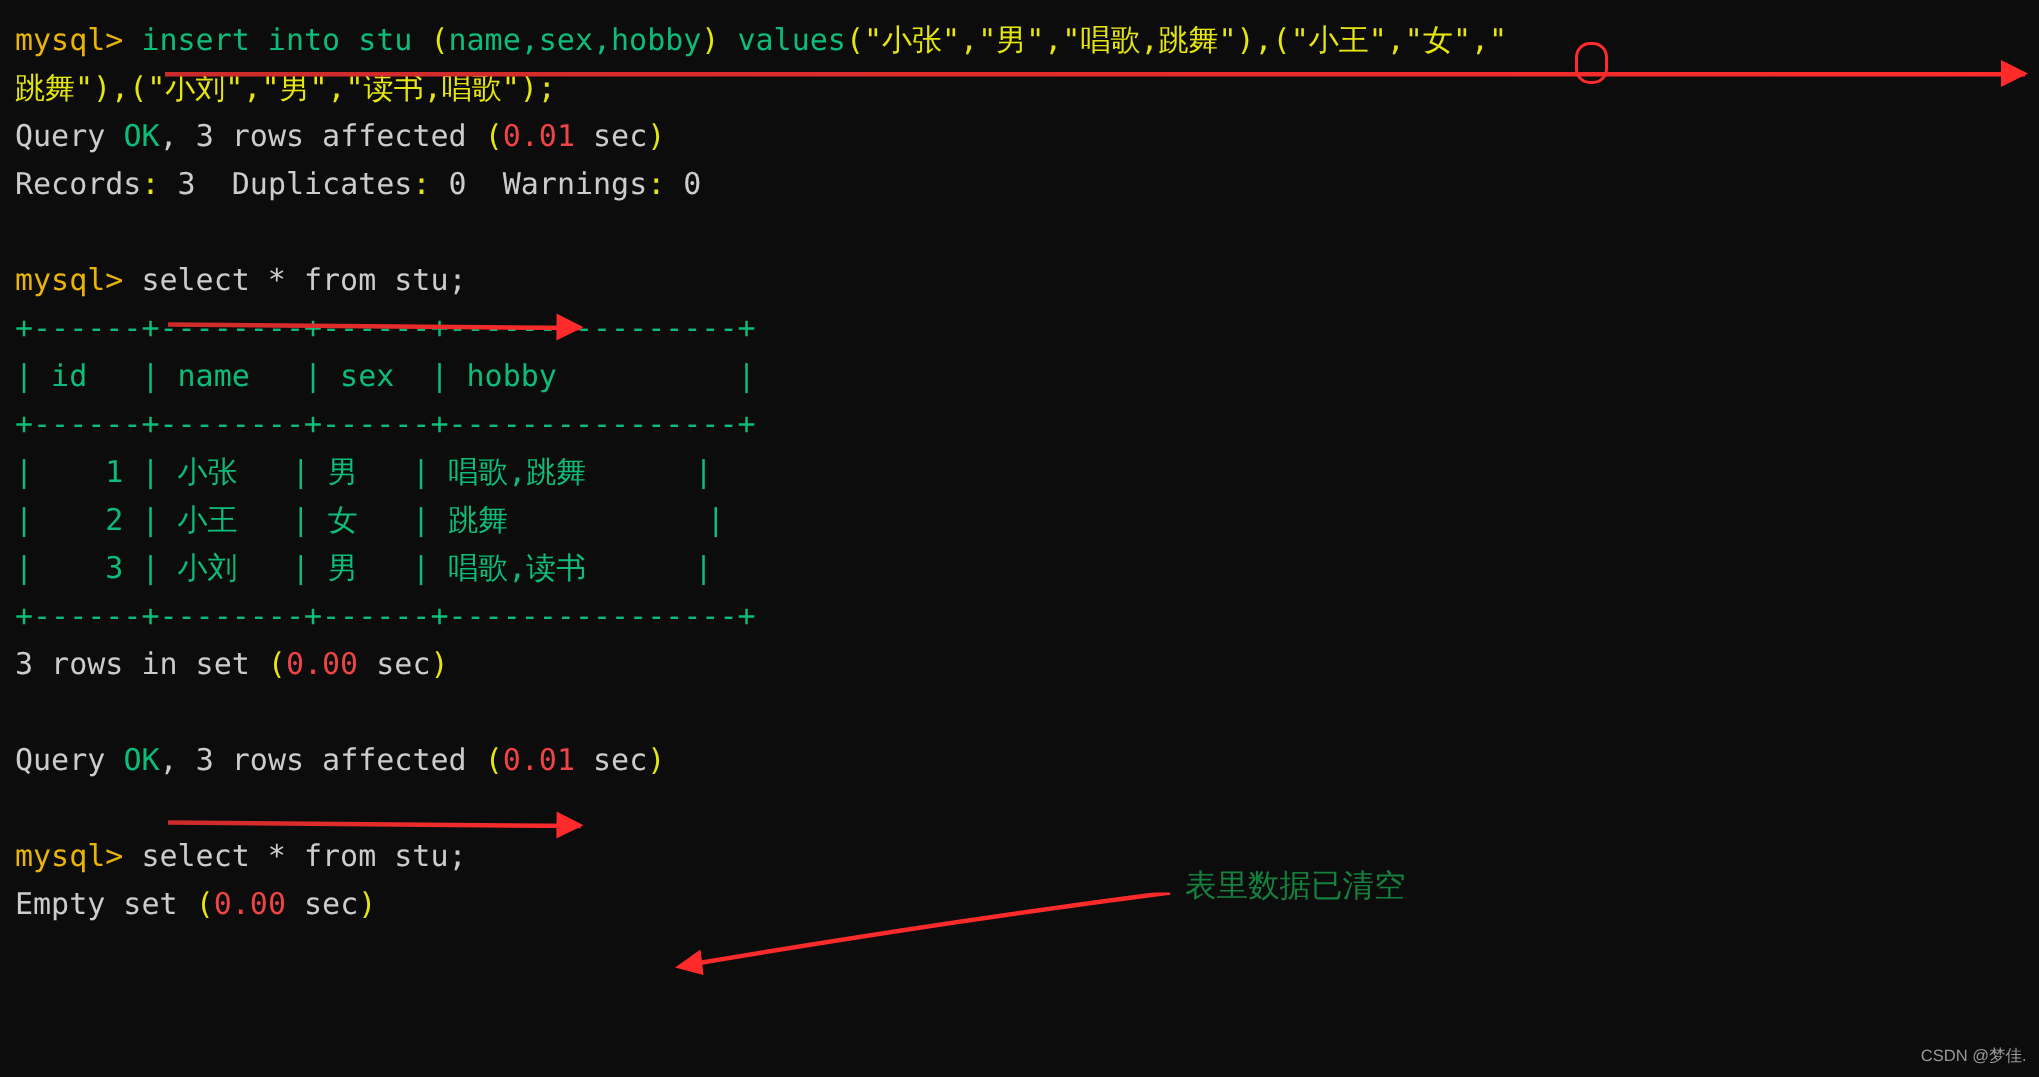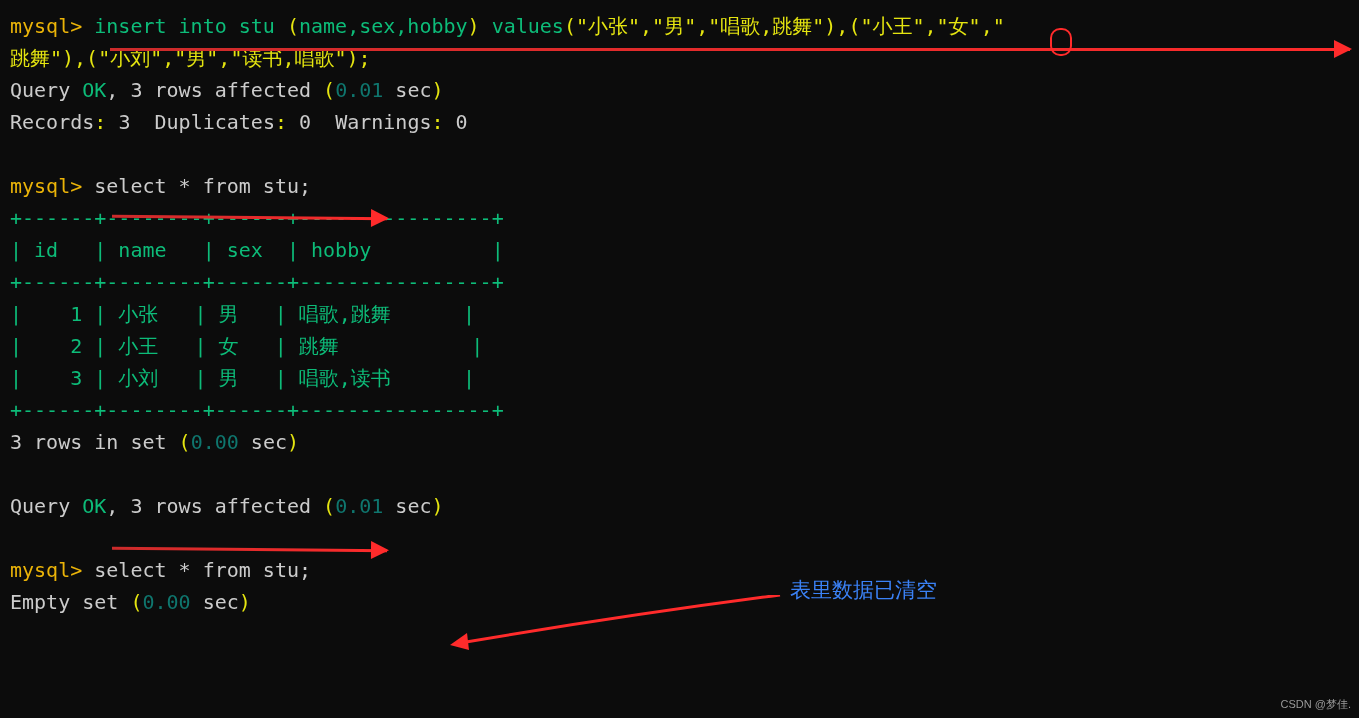--- a/index.html
+++ b/index.html
@@ -11,21 +11,21 @@
       padding: 10px;
       line-height: 1.6;
       width: 1359px;
       height: 718px;
       position: relative;
       overflow: hidden;
     }
     .prompt { color: #eab308; }
     .green { color: #0dbc79; }
     .yellow { color: #e5e510; }
-    .cyan { color: #0f766e; }
+    .cyan { color: #ef4444; }
     .line { white-space: pre; }
     
     .arrow1 {
       position: absolute;
       top: 48px;
       left: 110px;
       width: 1240px;
       height: 3px;
       background: linear-gradient(to right, #cc2b2b, #ff2b2b);
       z-index: 10;
@@ -88,21 +88,21 @@
       top: -8px;
       border-left: 18px solid #ff2b2b;
       border-top: 9px solid transparent;
       border-bottom: 9px solid transparent;
     }
     
     .annotation-text {
       position: absolute;
       top: 574px;
       left: 790px;
-      color: #3b82f6;
+      color: #15803d;
       font-size: 21px;
       z-index: 10;
     }
     
     .arrow4 {
       position: absolute;
       top: 595px;
       left: 445px;
       width: 340px;
       height: 60px;

